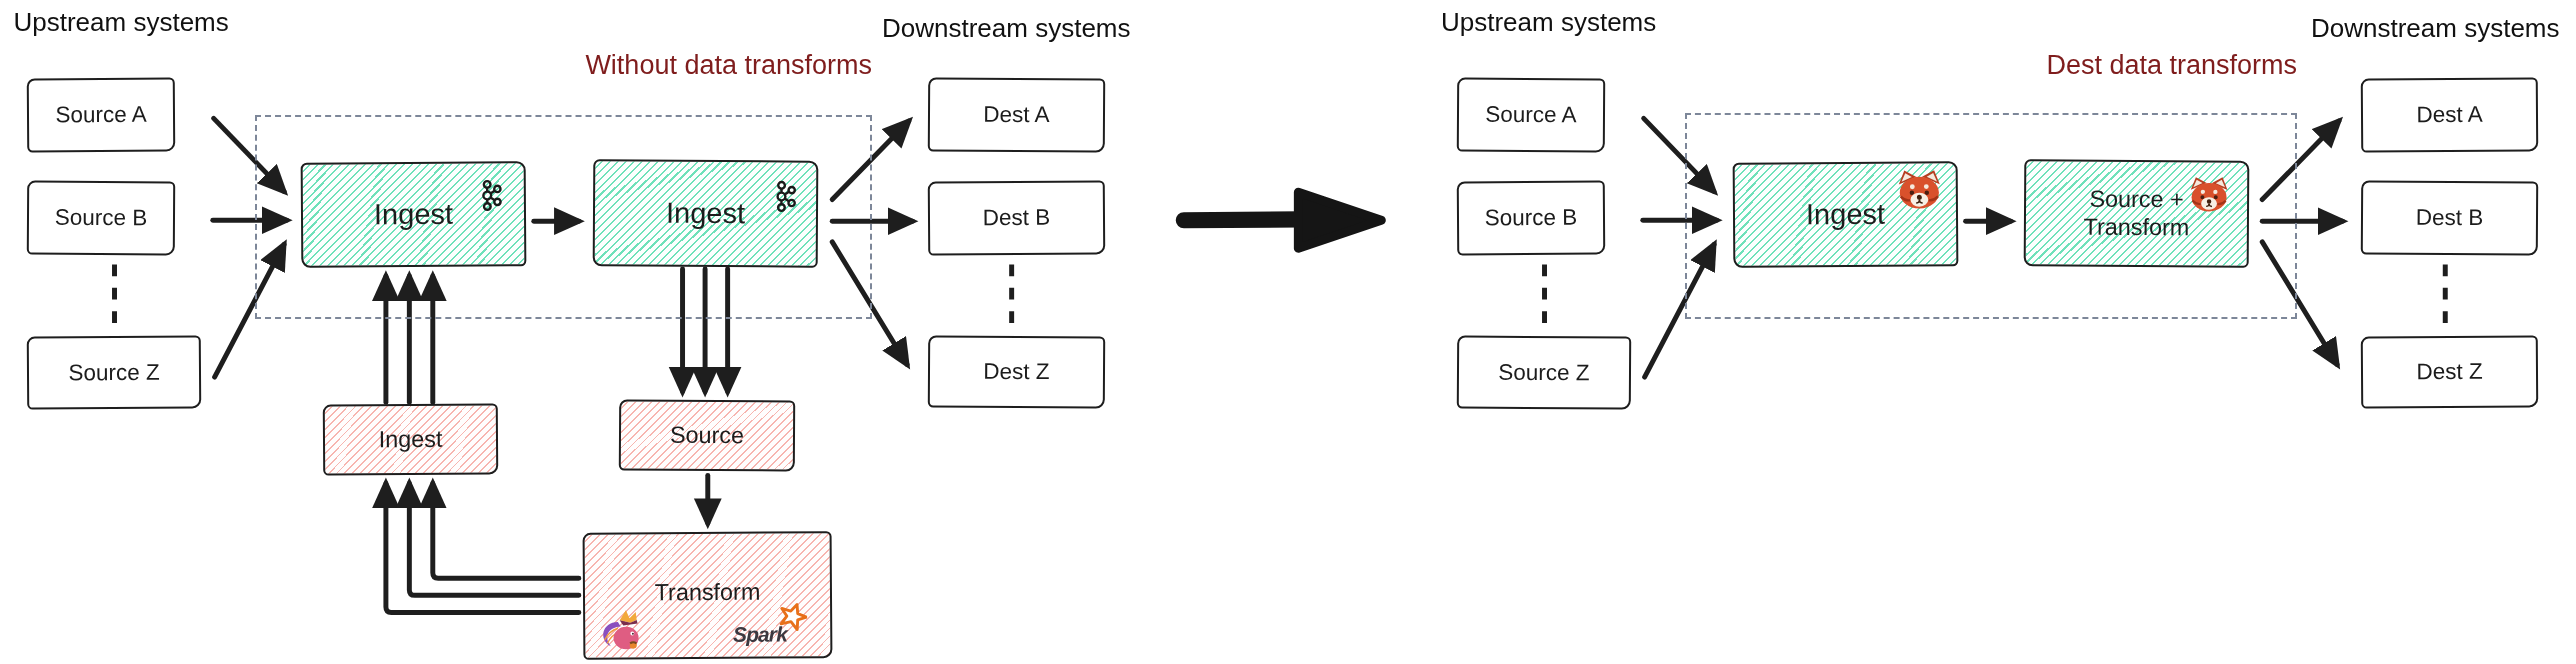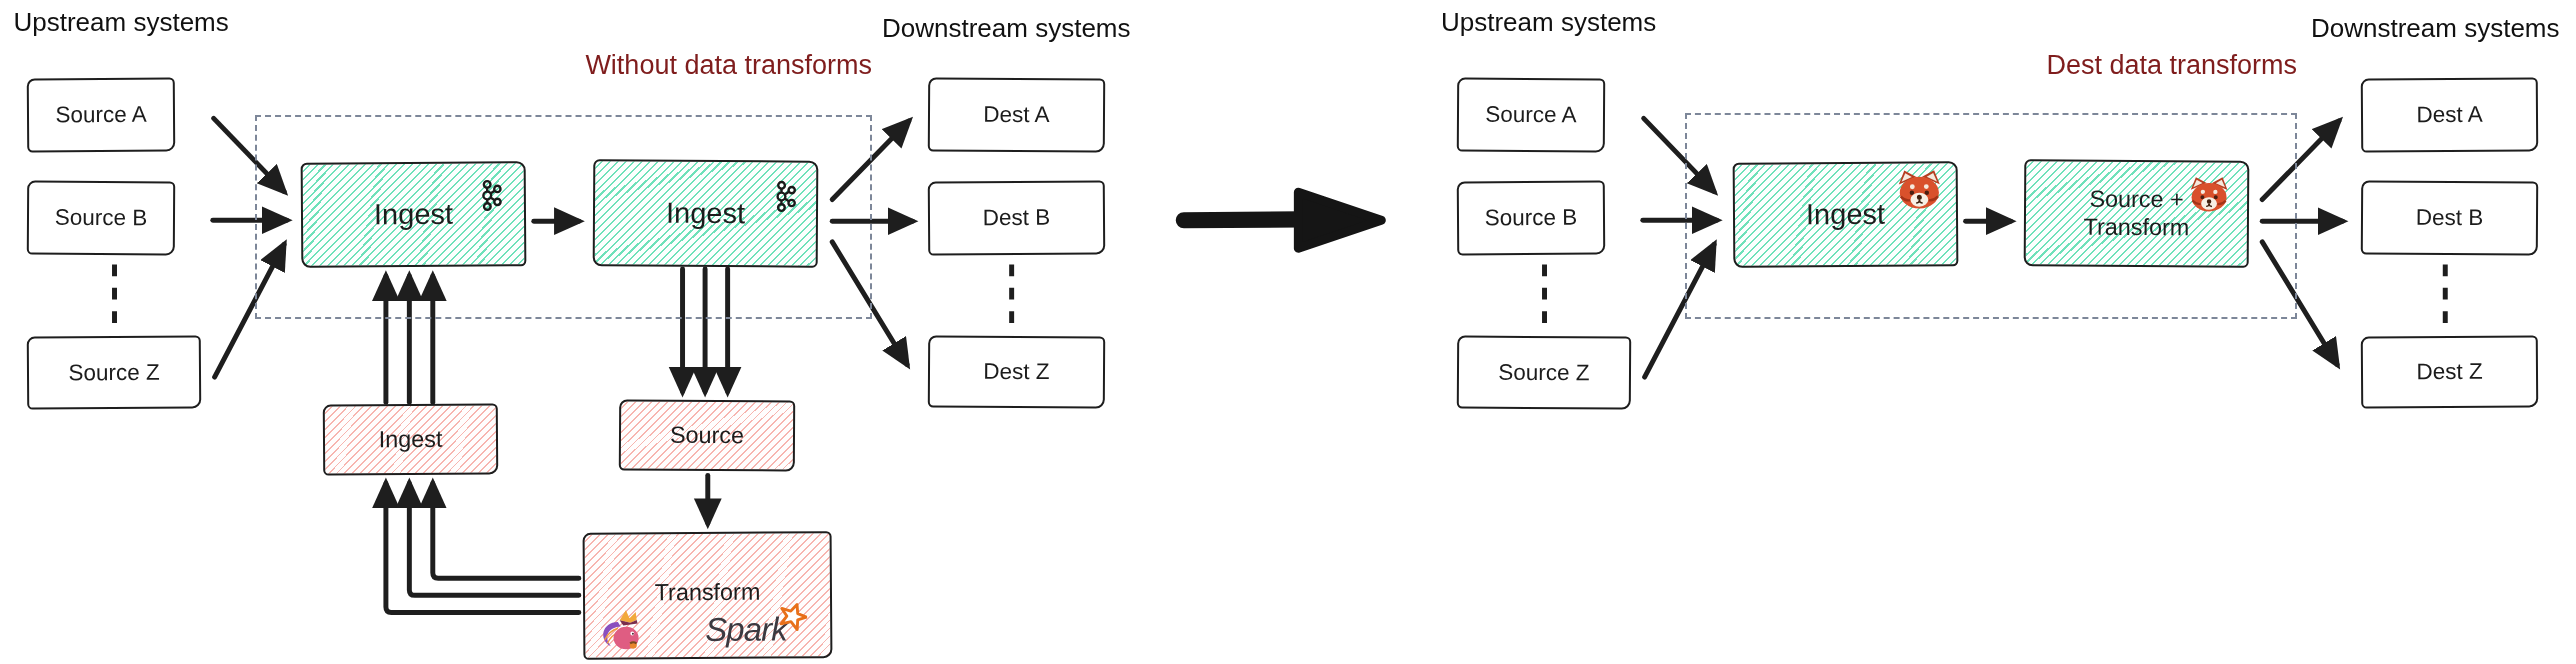--- a/index.html
+++ b/index.html
@@ -25,21 +25,21 @@
   .rot-l{transform:rotate(-0.4deg);} .rot-r{transform:rotate(0.35deg);}
 
   .corner-icon{position:absolute;z-index:3;}
   .two-line{display:flex;flex-direction:column;align-items:center;justify-content:center;
             font-size:23.4px;line-height:1.18;}
 
   .transform-box{justify-content:center;align-items:flex-start;}
   .transform-label{position:absolute;top:45px;left:0;right:0;text-align:center;font-size:23.4px;}
   .flink{position:absolute;left:10.8px;bottom:7.2px;}
   .sparkwrap{position:absolute;right:14.4px;bottom:12.6px;display:flex;align-items:flex-end;}
-  .spark-text{font-size:33px;font-weight:400;font-style:italic;color:#3c3940;letter-spacing:-0.9px;line-height:0.9;}
+  .spark-text{font-size:21px;font-weight:700;font-style:italic;color:#3c3940;letter-spacing:-0.9px;line-height:0.9;}
   .spark-star{position:relative;top:-12.6px;left:-9px;}
 </style>
 </head>
 <body>
 
 <div id="stage">
 
   <svg class="overlay" width="2576" height="665" viewBox="0 0 2857 737">
     <defs>
       <marker id="ah" markerWidth="8" markerHeight="6.5" refX="5" refY="2.8" orient="auto" markerUnits="strokeWidth">

